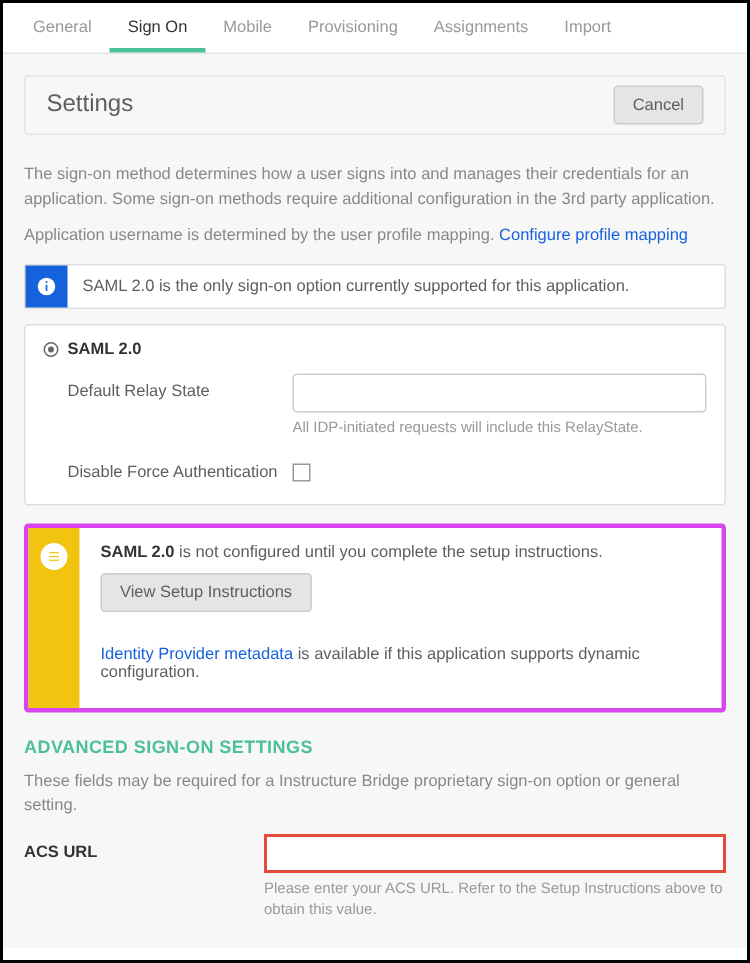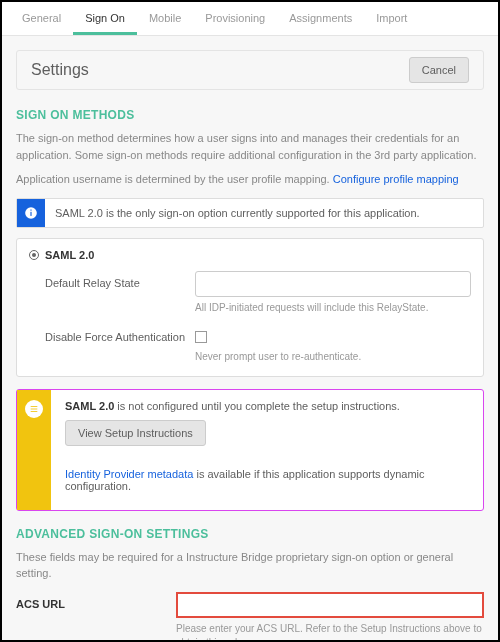--- a/index.html
+++ b/index.html
@@ -21,21 +21,21 @@
 .panel { background: #fff; border: 1px solid #ddd; border-radius: 3px; padding: 10px 12px; margin-bottom: 12px; }
 .radio-row { display: flex; align-items: center; gap: 6px; font-size: 11px; font-weight: 600; color: #333; margin-bottom: 10px; }
 .radio-dot { width: 10px; height: 10px; border: 1px solid #666; border-radius: 50%; display: inline-flex; align-items: center; justify-content: center; }
 .radio-dot::after { content: ""; width: 4px; height: 4px; background: #666; border-radius: 50%; }
 .form-row { display: flex; align-items: flex-start; margin: 10px 0 2px; padding-left: 16px; }
 .form-label { width: 150px; font-size: 11px; color: #5e5e5e; padding-top: 6px; }
 .form-control { flex: 1; }
 .text-input { width: 100%; border: 1px solid #ccc; border-radius: 3px; height: 26px; padding: 4px 6px; font-size: 11px; }
 .hint { color: #999; font-size: 10px; margin-top: 4px; line-height: 1.4; }
 .checkbox { width: 12px; height: 12px; border: 1px solid #999; display: inline-block; margin-top: 6px; }
-.setup-panel { display: flex; background: #fff; border: 1px solid #d946ef; border-radius: 3px; margin-bottom: 16px; }
+.setup-panel { display: flex; background: #fff; border: 3px solid #d946ef; border-radius: 3px; margin-bottom: 16px; }
 .yellow-bar { width: 34px; background: #f1c40f; display: flex; align-items: flex-start; justify-content: center; padding-top: 10px; }
 .yellow-bar .circ { width: 18px; height: 18px; background: #fff; border-radius: 50%; display: flex; align-items: center; justify-content: center; }
 .yellow-bar svg { width: 10px; height: 10px; }
 .setup-body { flex: 1; padding: 10px 14px; font-size: 11px; }
 .setup-body p { margin-bottom: 8px; color: #5e5e5e; }
 .setup-body .btn { margin-bottom: 22px; }
 .adv-row { display: flex; align-items: flex-start; margin: 10px 0 4px; }
 .adv-label { width: 160px; font-size: 11px; font-weight: 600; color: #333; padding-top: 6px; }
 .adv-control { flex: 1; }
 .red-box { border: 2px solid #e34b3d; height: 26px; width: 100%; background: #fff; }
@@ -54,21 +54,20 @@
 </div>
 
 <div class="page">
 
   <div class="settings-header">
     <h2>Settings</h2>
     <button class="btn">Cancel</button>
   </div>
 
   <div>
-    <div class="section-title">SIGN ON METHODS</div>
     <p class="desc">The sign-on method determines how a user signs into and manages their credentials for an application. Some sign-on methods require additional configuration in the 3rd party application.</p>
     <p class="desc">
       <span>Application username is determined by the user profile mapping. </span><span class="link">Configure profile mapping</span>
     </p>
 
     <div class="info-banner">
       <div class="info-icon-box">
         <svg viewBox="0 0 24 24" fill="#fff">
             <circle cx="12" cy="12" r="10" fill="#fff"></circle>
             <rect x="11" y="10" width="2" height="7" fill="#1662dd"></rect>
@@ -89,21 +88,20 @@
         <div class="form-control">
           <input type="text" class="text-input" style="">
           <div class="hint">All IDP-initiated requests will include this RelayState.</div>
         </div>
       </div>
 
       <div class="form-row">
         <div class="form-label">Disable Force Authentication</div>
         <div class="form-control">
           <span class="checkbox"></span>
-          <div class="hint">Never prompt user to re-authenticate.</div>
         </div>
       </div>
     </div>
 
     <div class="setup-panel">
       <div class="yellow-bar">
         <div class="circ">
           <svg viewBox="0 0 24 24">
               <rect x="4" y="5" width="16" height="2" fill="#f1c40f"></rect>
               <rect x="4" y="11" width="16" height="2" fill="#f1c40f"></rect>

